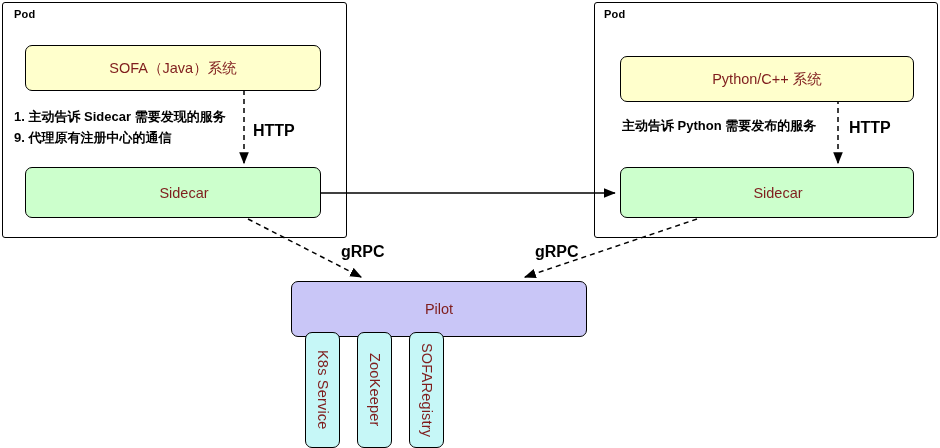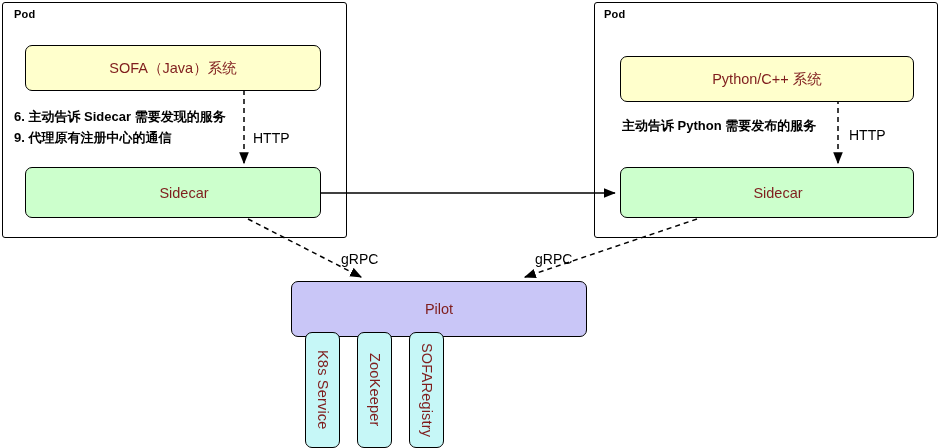--- a/index.html
+++ b/index.html
@@ -71,25 +71,24 @@
     background: #c6f7f7;
     border: 1.4px solid #000000;
     border-radius: 7px;
     font-size: 14.5px;
     writing-mode: vertical-rl;
     text-orientation: mixed;
     letter-spacing: 0.2px;
   }
   .edge-label {
     position: absolute;
-    font-size: 14px;
-    font-weight: normal;
+    font-size: 16px;
+    font-weight: bold;
     color: #000000;
     white-space: nowrap;
-    margin-top: 8px;
   }
   .note {
     position: absolute;
     font-size: 13px;
     font-weight: bold;
     color: #000000;
     white-space: nowrap;
     line-height: 21px;
   }
   .note-right {
@@ -135,21 +134,21 @@
       <path d="M697,219 L525,277" stroke="#000000" stroke-width="1.5" fill="none" stroke-dasharray="5,4" marker-end="url(#arrowDash)"></path>
     </g>
   </svg>
 
   <div class="node pod" style="left:2px; top:2px; width:345px; height:236px;"></div>
   <div class="pod-label" style="left:14px; top:8px;">Pod</div>
 
   <div class="node app-box" style="left:25px; top:45px; width:296px; height:46px;">SOFA（Java）系统</div>
 
   <div class="note" style="left:14px; top:106px;">
-    <div>6. 主动告诉 Sidecar 需要发现的服务</div>
+    <div>1. 主动告诉 Sidecar 需要发现的服务</div>
     <div>9. 代理原有注册中心的通信</div>
   </div>
 
   <div class="edge-label" style="left:253px; top:122px;">HTTP</div>
 
   <div class="node sidecar-box" style="left:25px; top:167px; width:296px; height:51px;">Sidecar</div>
 
   <div class="edge-label" style="left:341px; top:243px;">gRPC</div>
 
   <div class="node pod" style="left:594px; top:2px; width:344px; height:236px;"></div>

